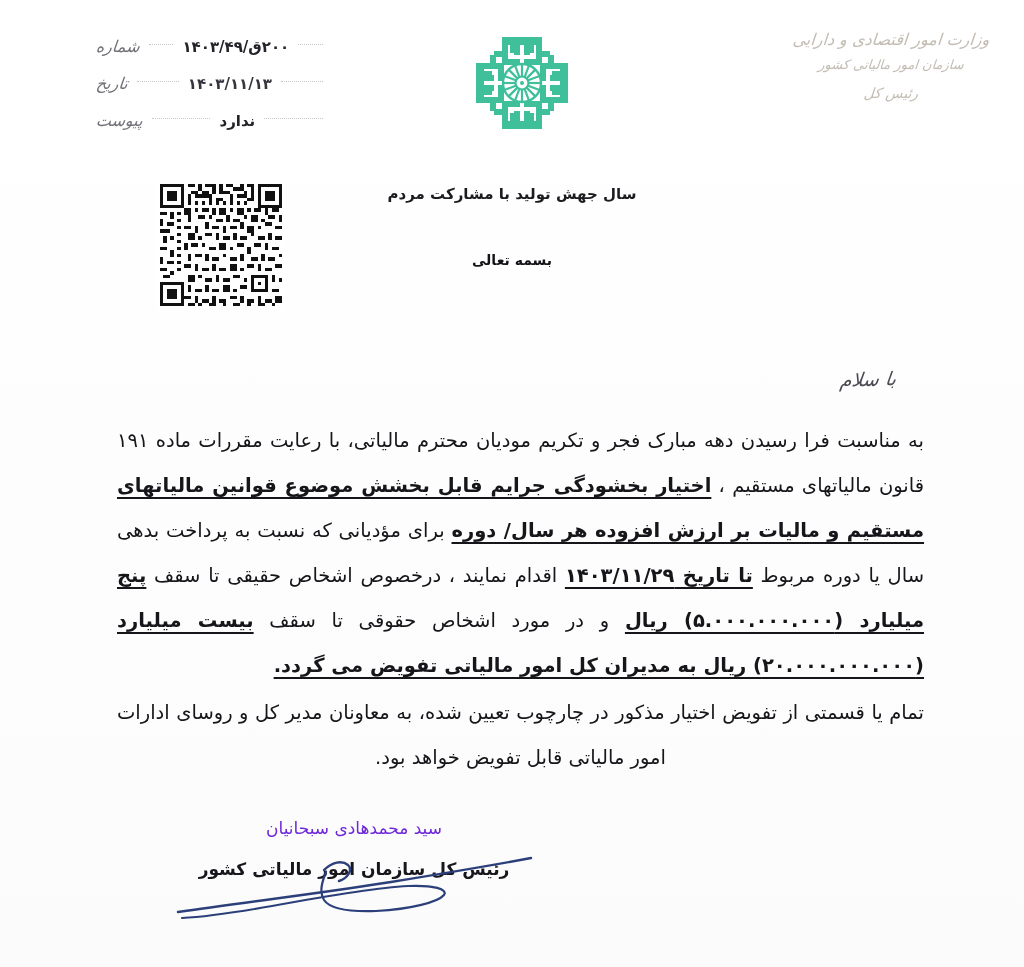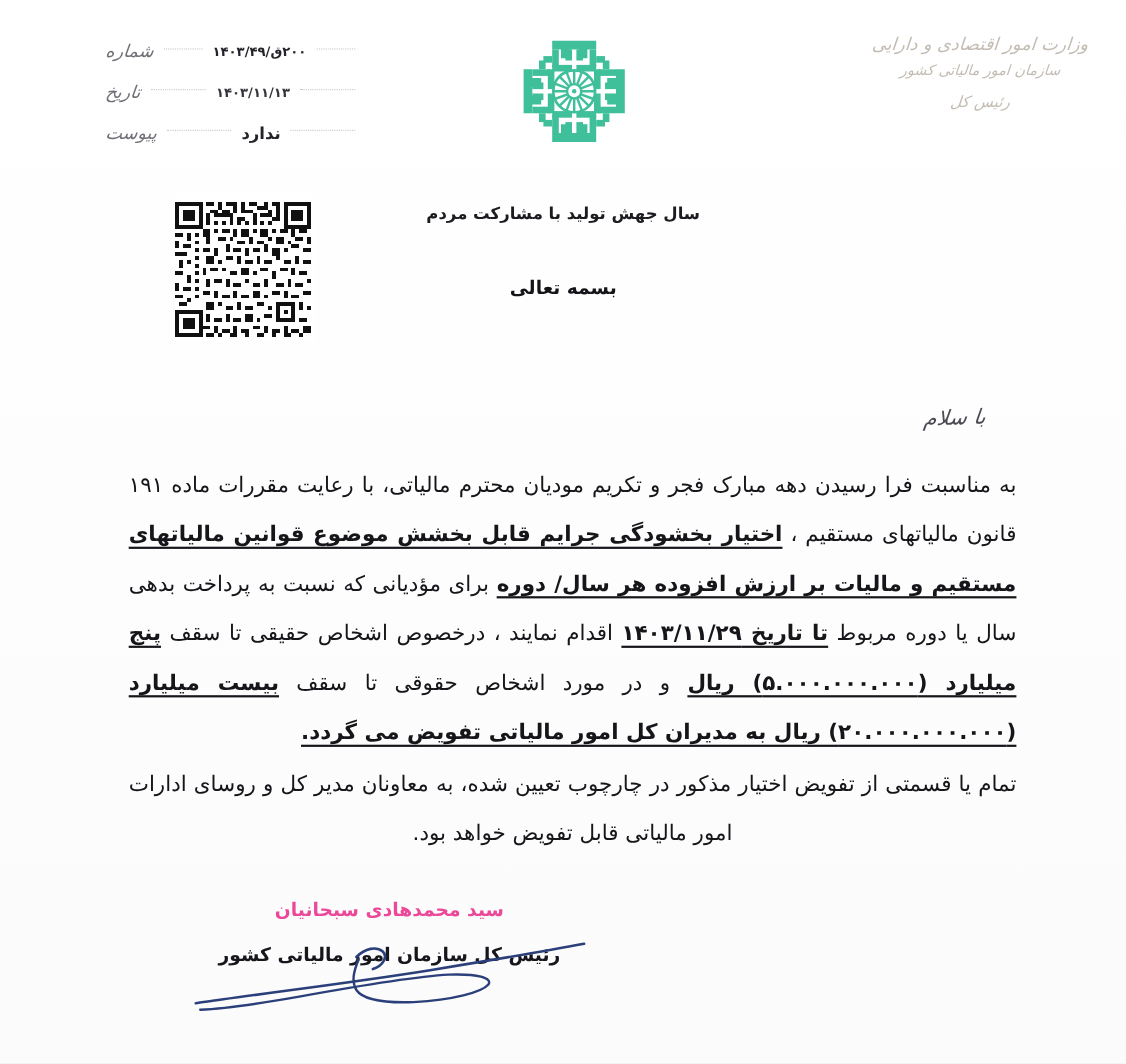--- a/index.html
+++ b/index.html
@@ -50,21 +50,21 @@
   .meta-rule {
     flex: 1 1 auto;
     border-bottom: 1px dotted #9a9aa2;
     height: 0;
     margin: 0 3px 4px 3px;
     min-width: 12px;
     opacity: .55;
   }
   .meta-value {
     font-family: "DejaVu Sans", sans-serif;
-    font-size: 12px;
+    font-size: 15px;
     font-weight: 700;
     color: #23232a;
     white-space: nowrap;
     letter-spacing: .2px;
   }
   .meta-value.faded {
     color: #35353d;
   }
   .meta-row.attachment .meta-value {
     font-weight: 700;
@@ -118,21 +118,21 @@
     font-size: 15px;
     font-weight: 700;
     color: #1b1b20;
     direction: rtl;
   }
   .basmala {
     position: absolute;
     left: 0; right: 0;
     top: 252px;
     text-align: center;
-    font-size: 17px;
+    font-size: 14px;
     font-weight: 700;
     color: #131318;
     direction: rtl;
   }
 
   
   .addressee {
     position: absolute;
     right: 88px;
     top: 315px;
@@ -190,22 +190,22 @@
   .sig-block {
     position: absolute;
     right: 505px;
     top: 818px;
     width: 330px;
     text-align: center;
     direction: rtl;
   }
   .sig-name {
     font-size: 17px;
-    font-weight: 700;
-    color: #ec4899;
+    font-weight: 400;
+    color: #6d28d9;
     letter-spacing: .4px;
   }
   .sig-title {
     font-size: 17px;
     font-weight: 700;
     color: #16161c;
     margin-top: 21px;
     letter-spacing: .4px;
   }
   .sig-mark {

